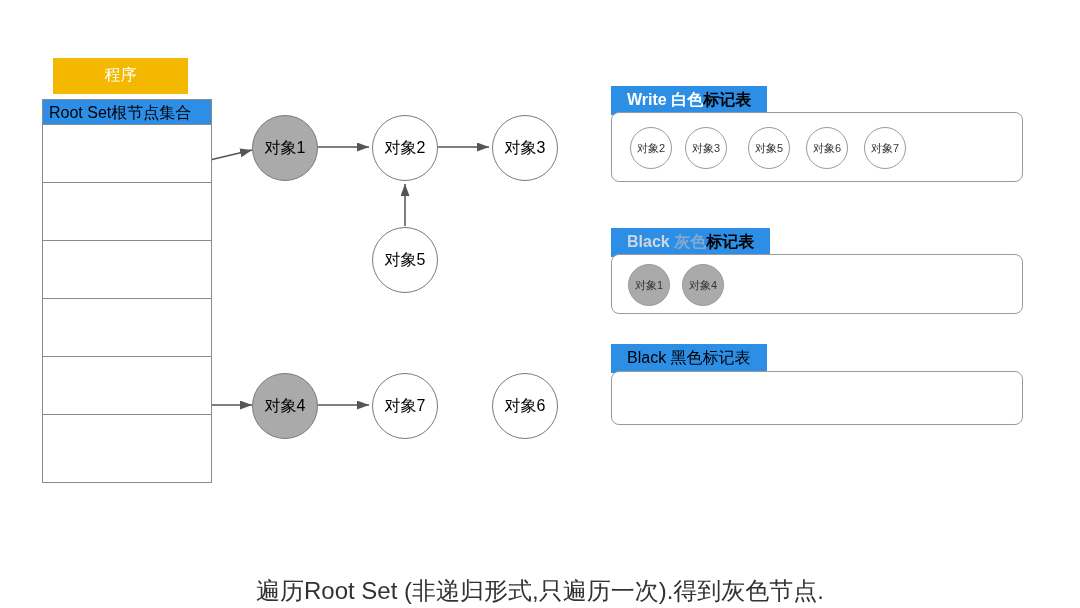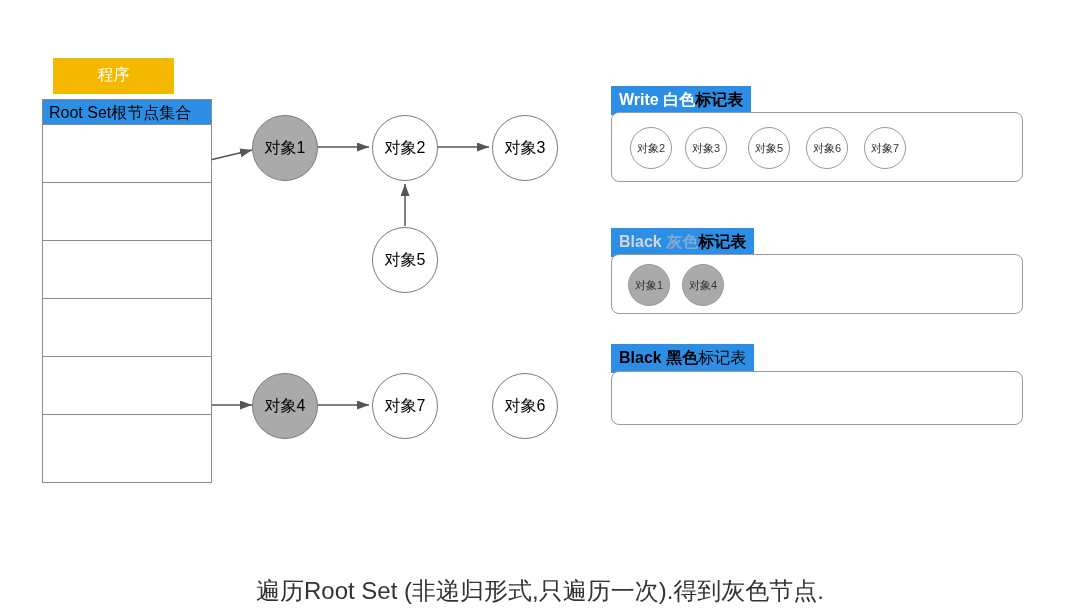--- a/index.html
+++ b/index.html
@@ -51,21 +51,21 @@
     color: #000;
   }
   .obj.grey { background: #aaaaaa; }
 
   
   .tag-header {
     position: absolute;
     background: #2d8ee6;
     font-size: 16px;
     font-weight: bold;
-    padding: 4px 8px;
+    padding: 4px 16px;
     white-space: nowrap;
   }
   .tag-header .w1 { color: #fff; } 
   .tag-header .w3 { color: #000; }
 
   
   .rbox {
     position: absolute;
     border: 1px solid #9a9a9a;
     border-radius: 8px;
@@ -108,21 +108,21 @@
 
   <line x1="438" y1="147" x2="489" y2="147" stroke="#555" stroke-width="1.5" marker-end="url(#ah)"></line>
 
   <line x1="405" y1="226" x2="405" y2="184" stroke="#555" stroke-width="1.5" marker-end="url(#ah)"></line>
 
   <line x1="210" y1="405" x2="252" y2="405" stroke="#555" stroke-width="1.5" marker-end="url(#ah)"></line>
 
   <line x1="318" y1="405" x2="369" y2="405" stroke="#555" stroke-width="1.5" marker-end="url(#ah)"></line>
 </svg>
 
-<div class="program-header" style="left:53px; top:58px; width:121px; height:36px;">程序</div>
+<div class="program-header" style="left:53px; top:58px; width:135px; height:36px;">程序</div>
 
 <div class="rootset-header" style="left:42px; top:99px; width:170px; height:26px;">Root Set根节点集合</div>
 
 <div class="grid-cell" style="left:42px; top:124px; width:170px; height:59px;"></div>
 <div class="grid-cell" style="left:42px; top:182px; width:170px; height:59px;"></div>
 <div class="grid-cell" style="left:42px; top:240px; width:170px; height:59px;"></div>
 <div class="grid-cell" style="left:42px; top:298px; width:170px; height:59px;"></div>
 <div class="grid-cell" style="left:42px; top:356px; width:170px; height:59px;"></div>
 <div class="grid-cell" style="left:42px; top:414px; width:170px; height:69px;"></div>
 
@@ -147,17 +147,17 @@
 
 <div class="tag-header" style="left:611px; top:228px;">
   <span style="color:#cfd6df;">Black </span><span style="color:#7faad3;">灰色</span><span class="w3">标记表</span>
 </div>
 <div class="rbox" style="left:611px; top:254px; width:412px; height:60px;">
   <div class="mini grey" style="left:16px; top:9px; width:42px; height:42px;">对象1</div>
   <div class="mini grey" style="left:70px; top:9px; width:42px; height:42px;">对象4</div>
 </div>
 
 <div class="tag-header" style="left:611px; top:344px;">
-  <span class="w3" style="font-weight:bold;">Black 黑色</span><span class="w3" style="font-weight:normal;">标记表</span>
+  <span class="w3" style="font-weight:normal;">Black 黑色</span><span class="w3" style="font-weight:normal;">标记表</span>
 </div>
 <div class="rbox" style="left:611px; top:371px; width:412px; height:54px;"></div>
 
 <div class="caption" style="left:180px; top:545px; width:720px;">遍历Root Set (非递归形式,只遍历一次).得到灰色节点.</div>
 
 </body></html>

